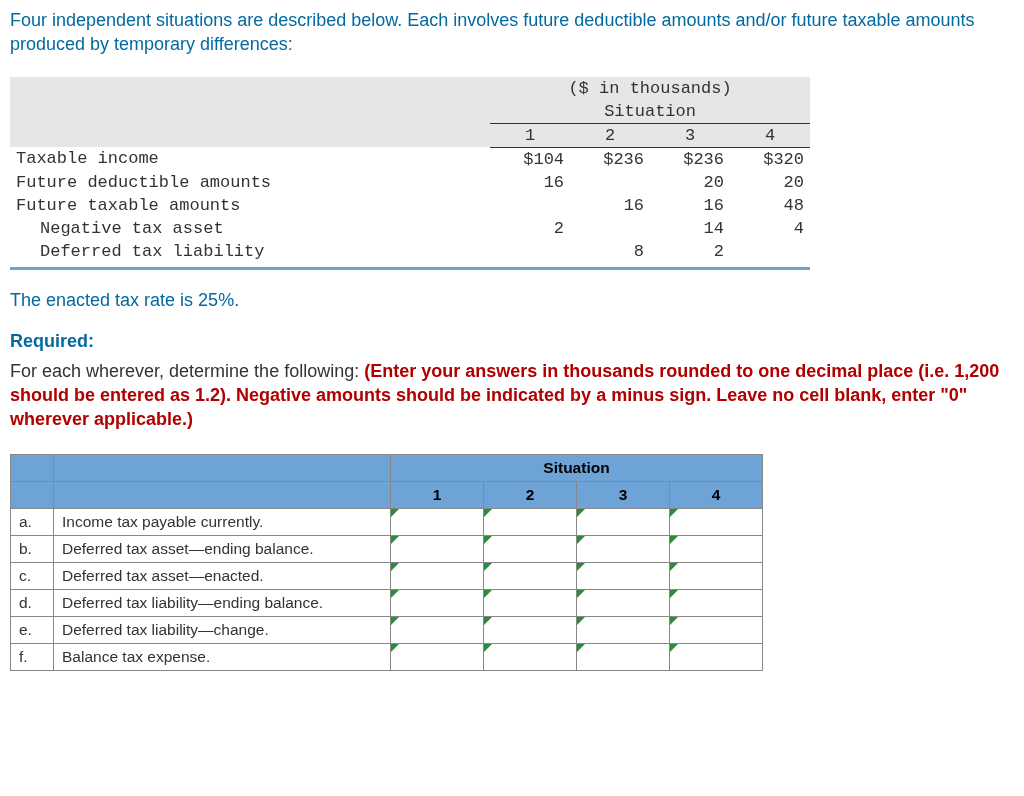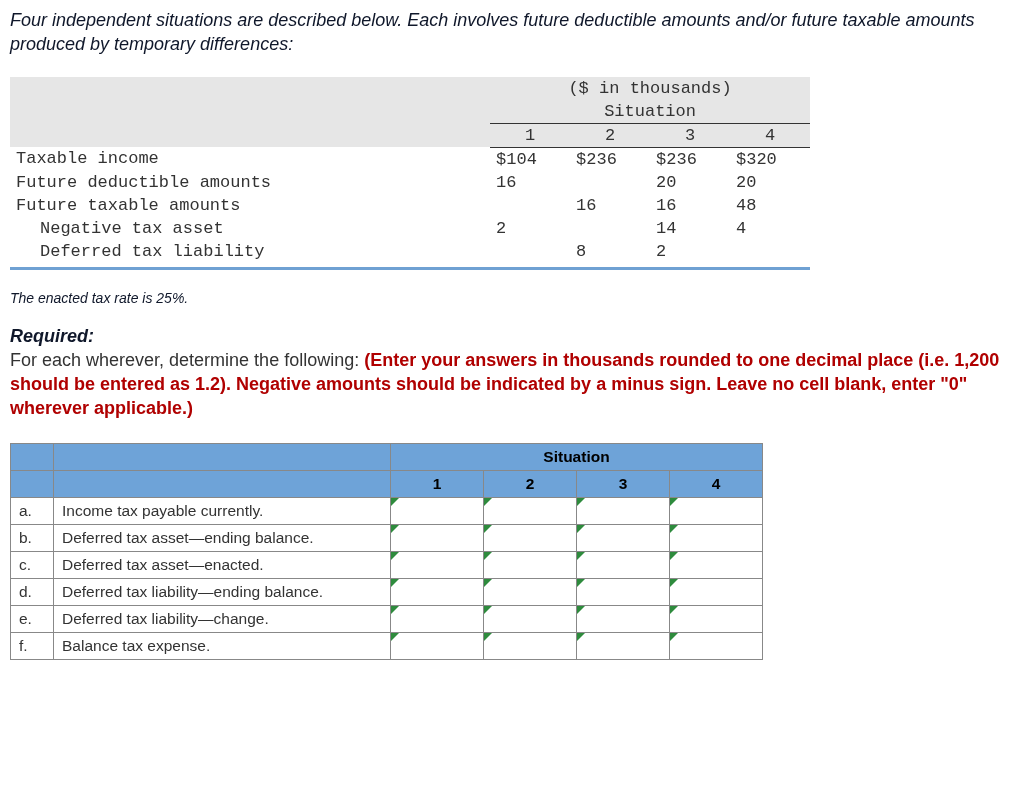--- a/index.html
+++ b/index.html
@@ -6,48 +6,48 @@
     font-family: Arial, Helvetica, sans-serif;
     font-size: 18px;
     color: #333;
     margin: 0;
     padding: 8px 10px;
     width: 1024px;
     box-sizing: border-box;
     background: #fff;
   }
   .intro { margin: 0 0 20px 0; line-height: 1.35; }
-  .intro, .tax-rate-line, .required-label { color: #0f172a; font-style: italic; }
+  .intro, .tax-rate-line, .required-label { color: #0369a1; }
 
   
   .data-block { margin: 10px 0 20px 0; }
   .data-table {
     border-collapse: collapse;
     font-family: "Courier New", Courier, monospace;
     font-size: 17px;
     color: #333;
     width: 800px;
   }
   .data-table td { padding: 2px 6px; white-space: nowrap; }
-  .num { text-align: left; width: 70px; }
+  .num { text-align: right; width: 70px; }
   .label-col { width: 460px; }
   .indent { padding-left: 30px !important; }
   .shade-row td { background: #e6e6e6; }
   .thin-rule {
     height: 3px;
     background: linear-gradient(to right, #6fa1d3 0%, #6fa1d3 100%);
     margin-top: 4px;
     width: 800px;
   }
   .units-cell { text-align: center; font-family: "Courier New", monospace; }
   .sit-label-cell { text-align: center; font-family: "Courier New", monospace; border-bottom: 1px solid #333; }
   .col-head { text-align: center; font-family: "Courier New", monospace; border-bottom: 1px solid #333; }
 
-  .tax-rate-line { margin: 18px 0 18px 0; font-size: 14px; }
-  .required-label { font-weight: bold; margin-bottom: 0; }
+  .tax-rate-line { margin: 18px 0 18px 0; font-size: 18px; }
+  .required-label { font-weight: bold; margin-bottom: 6px; }
   .instructions-bold { font-weight: bold; color: #b00000; }
   .required-block { line-height: 1.35; margin-bottom: 22px; }
 
   
   .answer-table {
     border-collapse: collapse;
     font-size: 15.5px;
   }
   .answer-table th, .answer-table td {
     border: 1px solid #888;

